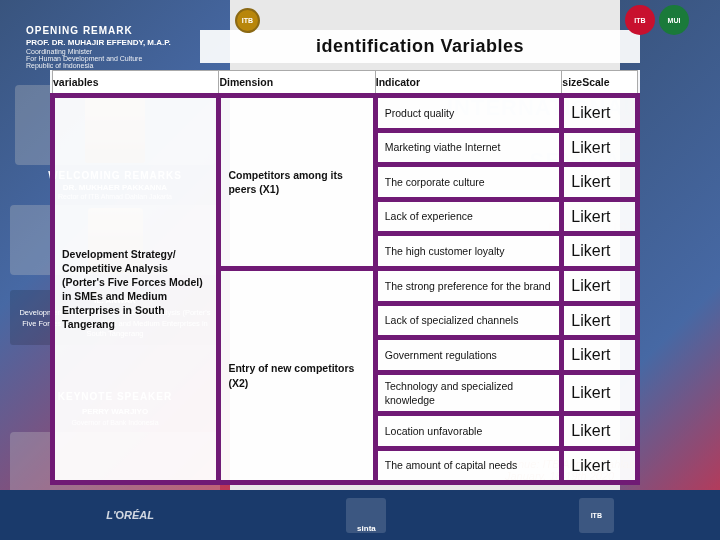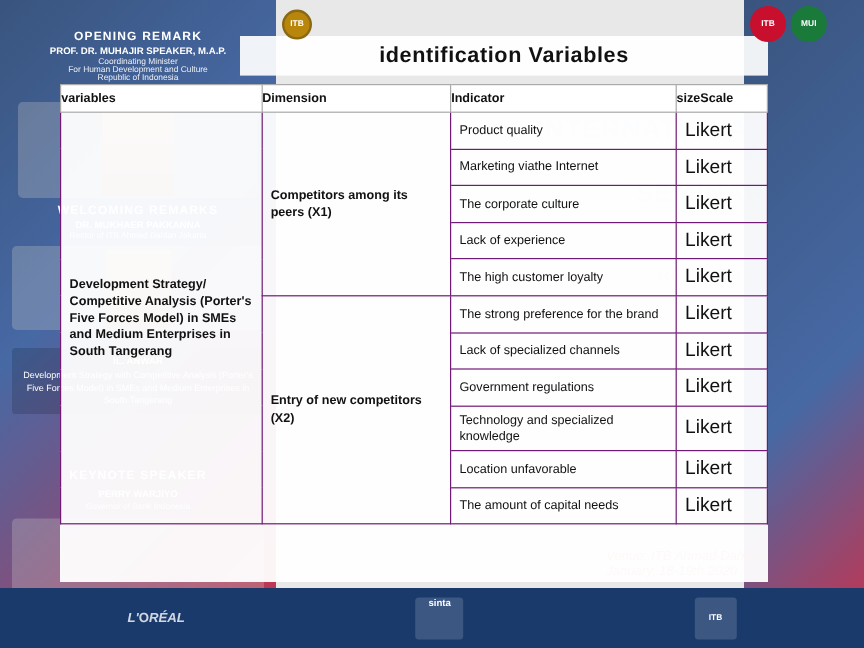--- a/index.html
+++ b/index.html
@@ -77,21 +77,21 @@
       background: #fff;
       border: 1px solid #aaa;
       padding: 5px 0;
       font-weight: bold;
       text-align: left;
       vertical-align: middle;
       color: #111;
     }
 
     td {
-      border: 1px solid #701a75;
+      border: 5px solid #701a75;
       padding: 4px 7px;
       vertical-align: middle;
       color: #111;
       line-height: 1.35;
     }
 
     .col-variables {
       width: 165px;
     }
     .col-dimension {
@@ -172,24 +172,23 @@
       position: absolute;
       top: 0; left: 0;
       width: 230px;
       height: 540px;
       z-index: 8;
     }
 
     .left-top {
       position: absolute;
       top: 25px;
-      left: 10px;
+      left: 26px;
       right: 10px;
       color: white;
-      text-align: center;
     }
 
     .opening-remark-label {
       font-size: 10px;
       font-weight: bold;
       letter-spacing: 1px;
       margin-bottom: 2px;
     }
 
     .speaker-name {
@@ -306,21 +305,21 @@
 <div class="bg-left"></div>
 <div class="bg-right"></div>
 
 <div class="international-text">INTERNATIONAL</div>
 <div class="seminar-text">SEMINAR</div>
 <div class="industry-text">RE: INDUST</div>
 
 <div class="left-panel">
   <div class="left-top">
     <div class="opening-remark-label">OPENING REMARK</div>
-    <div class="speaker-name">PROF. DR. MUHAJIR SPEAKER, M.A.P.</div>
+    <div class="speaker-name">PROF. DR. MUHAJIR EFFENDY, M.A.P.</div>
     <div class="speaker-title">Coordinating Minister</div>
     <div class="speaker-title">For Human Development and Culture</div>
     <div class="speaker-title">Republic of Indonesia</div>
   </div>
 
   <div class="portrait-area">
     <div class="portrait-img"></div>
   </div>
 
   <div class="welcoming-remark">
@@ -471,19 +470,19 @@
 
 <div class="venue-text">
   <span>Venue: ITB Ahmad Dahlan</span><br>
   <span>January, 18-19th 2020</span>
 </div>
 
 <div class="bottom-bar">
   <div class="bottom-logo">
     <span style="font-style:italic; font-size:11px; color:white;">L'<span style="font-style:normal;">O</span>RÉAL</span>
   </div>
-  <div style="width:40px; height:35px; background:rgba(255,255,255,0.15); border-radius:3px; display:flex; align-items:flex-start; justify-content:center;">
+  <div style="width:40px; height:35px; background:rgba(255,255,255,0.15); border-radius:3px; display:flex; align-items:flex-end; justify-content:center;">
     <span style="color:white; font-size:8px; font-weight:bold;">sinta</span>
   </div>
   <div style="width:35px; height:35px; background:rgba(255,255,255,0.15); border-radius:3px; display:flex; align-items:center; justify-content:center;">
     <span style="color:white; font-size:7px; font-weight:bold; text-align:center;">ITB</span>
   </div>
 </div>
 
 </body></html>

